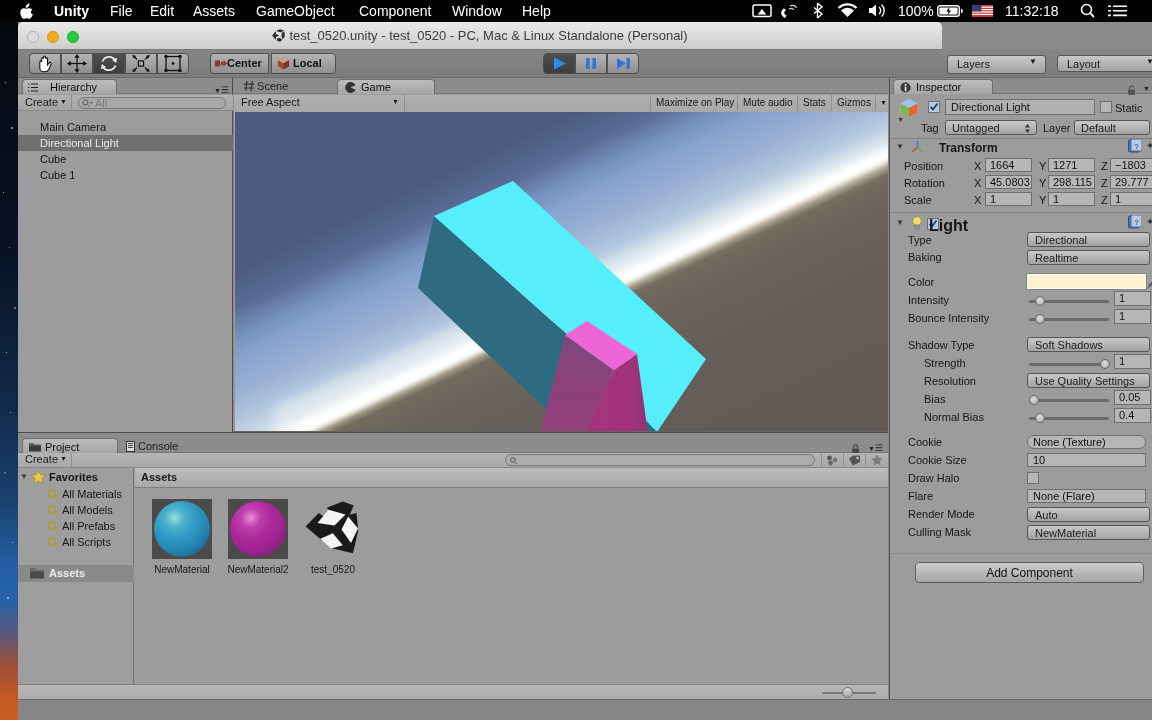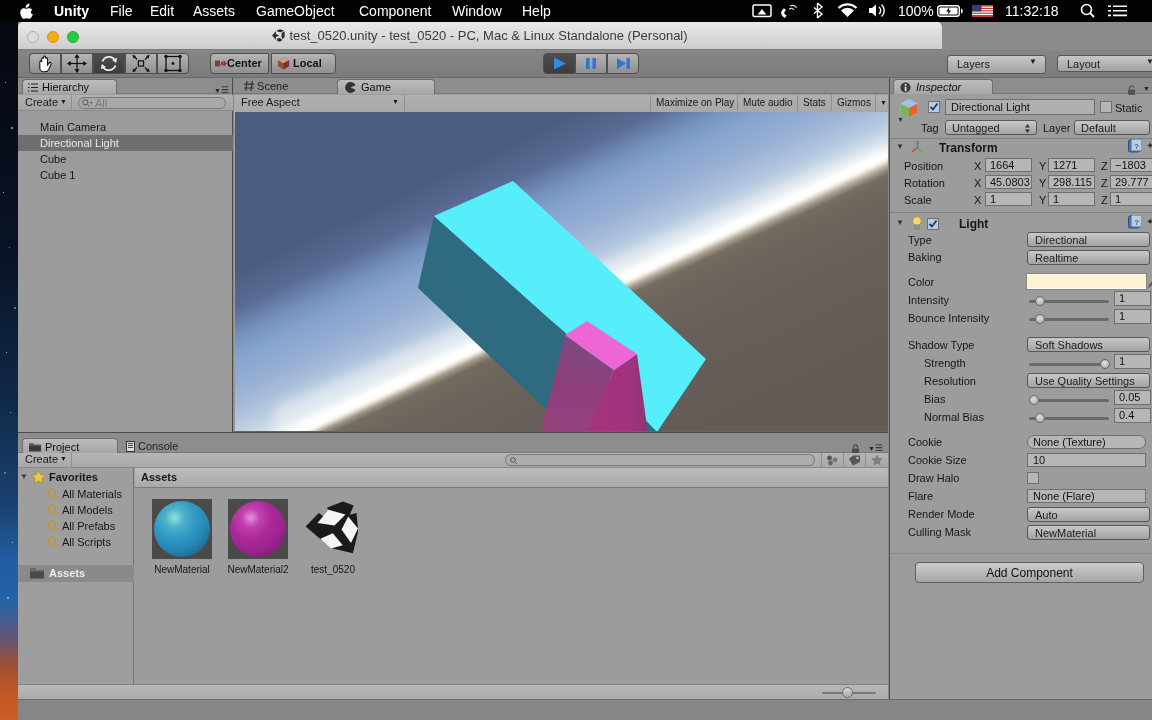--- a/index.html
+++ b/index.html
@@ -230,21 +230,21 @@
 
 <div id="hierarchy" class="panel" style="left:18px;top:78px;width:215px;height:354px;border-right:1px solid #4d4d4d;">
   <div class="tabbar"></div>
   <div class="tab" style="left:4px;width:95px;">
     <svg width="10" height="9" viewBox="0 0 10 9" style="margin:3px 0 0 5px;float:left;">
       <g stroke="#222" stroke-width="1.2">
           <path d="M3 1 L10 1 M3 4.5 L10 4.5 M3 8 L10 8"></path>
           <path d="M0 1 L1.5 1 M0 4.5 L1.5 4.5 M0 8 L1.5 8"></path>
         </g>
     </svg>
-    <span style="float:left;margin:1px 0 0 4px;">Hierarchy</span>
+    <span style="float:left;margin:1px 0 0 12px;">Hierarchy</span>
   </div>
   <div style="position:absolute;right:4px;top:7px;font-size:7px;color:#222;">▼<span style="font-size:9px;letter-spacing:-1px;">☰</span></div>
   <div class="minibar" style="left:0;top:17px;width:215px;height:16px;background:linear-gradient(to bottom,#b2b2b2,#a4a4a4);border-bottom:1px solid #8a8a8a;">
     <span style="position:absolute;left:7px;top:1px;">Create</span>
     <span style="position:absolute;left:42px;top:3px;font-size:7px;">▼</span>
     <div style="position:absolute;left:53px;top:0;width:1px;height:16px;background:#8f8f8f;"></div>
     <div style="position:absolute;left:60px;top:2px;width:148px;height:12px;border:1px solid #7a7a7a;border-radius:7px;background:#a8a8a8;">
       <svg width="11" height="9" viewBox="0 0 11 9" style="margin:1px 0 0 3px;float:left;">
           <circle cx="3.4" cy="3.4" r="2.6" fill="none" stroke="#555" stroke-width="1"></circle>
           <path d="M5.4 5.4 L7.4 7.4" stroke="#555" stroke-width="1"></path>
@@ -457,21 +457,21 @@
 </div>
 
 <div id="inspector" class="panel" style="left:889px;top:78px;width:263px;height:621px;border-left:1px solid #4d4d4d;">
   <div class="tabbar"></div>
   <div class="tab" style="left:3px;width:100px;">
     <svg width="11" height="11" viewBox="0 0 11 11" style="margin:2px 0 0 6px;float:left;">
         <circle cx="5.5" cy="5.5" r="5" fill="#3a3a3a"></circle>
         <rect x="4.7" y="2" width="1.8" height="1.8" fill="#ddd"></rect>
         <rect x="4.7" y="4.6" width="1.8" height="4.6" fill="#ddd"></rect>
       </svg>
-    <span style="float:left;margin:1px 0 4px 5px;font-style:italic;">Inspector</span>
+    <span style="float:left;margin:1px 0 4px 5px;">Inspector</span>
   </div>
   <div style="position:absolute;right:16px;top:4px;">
     <svg width="9" height="11" viewBox="0 0 9 11">
         <rect x="1" y="4.5" width="7" height="5.5" rx="0.8" fill="#555"></rect>
         <path d="M2.5 4.5 L2.5 2.8 A2 2 0 0 1 6.5 2.8" fill="none" stroke="#555" stroke-width="1.3"></path>
       </svg>
   </div>
   <div style="position:absolute;right:2px;top:7px;font-size:7px;color:#222;">▼</div>
 
   <svg style="position:absolute;left:9px;top:20px;" width="20" height="20" viewBox="0 0 20 20">
@@ -542,21 +542,21 @@
   <span style="position:absolute;left:6px;top:140px;font-size:8px;color:#333;">▼</span>
   <svg style="position:absolute;left:21px;top:138px;" width="12" height="15" viewBox="0 0 12 15">
     <circle cx="6" cy="5" r="4.4" fill="#f0d878" stroke="#9a8a40" stroke-width="0.8"></circle>
     <rect x="4" y="9" width="4" height="4" rx="1" fill="#9a9a9a" stroke="#6a6a6a" stroke-width="0.7"></rect>
   </svg>
   <div class="field" style="left:37px;top:140px;width:12px;height:12px;background:#b8cce0;">
     <svg width="10" height="10" viewBox="0 0 10 10">
         <path d="M1.5 5 L4 7.5 L8.5 1.5" stroke="#1c3a6a" stroke-width="1.8" fill="none"></path>
       </svg>
   </div>
-  <span class="lbl" style="left:69px;top:139px;font-weight:bold;font-size:12px;">Light</span>
+  <span class="lbl" style="left:39px;top:139px;font-weight:bold;font-size:16px;">Light</span>
   <svg style="position:absolute;left:238px;top:137px;" width="14" height="14" viewBox="0 0 14 14">
       <rect x="0.5" y="1" width="11" height="12" rx="1.5" fill="#4a7ab8" stroke="#2a4a78"></rect>
       <rect x="3" y="0" width="11" height="12" rx="1.5" fill="#b8cce4" stroke="#4a6a98"></rect>
       <text x="8.5" y="9.5" font-size="8" text-anchor="middle" fill="#234">?</text>
     </svg>
   <span style="position:absolute;left:256px;top:138px;font-size:10px;color:#333;">✦</span>
   <div class="lbl" style="left:18px;top:156px;">Type</div>
   <div class="drop" style="left:137px;top:154px;width:123px;height:15px;"><span style="margin-left:7px;line-height:14px;">Directional</span></div>
   <div class="lbl" style="left:18px;top:173px;">Baking</div>
   <div class="drop" style="left:137px;top:172px;width:123px;height:15px;"><span style="margin-left:7px;line-height:14px;">Realtime</span></div>

